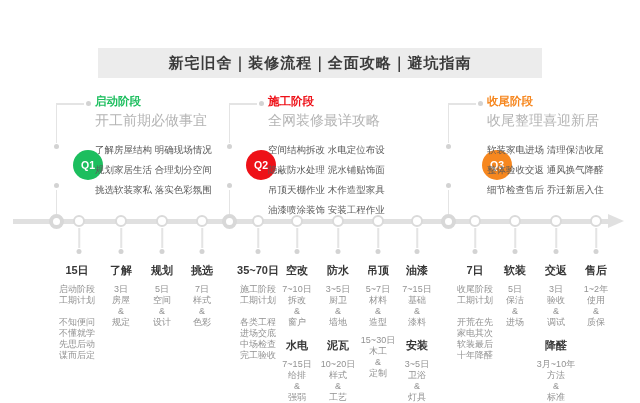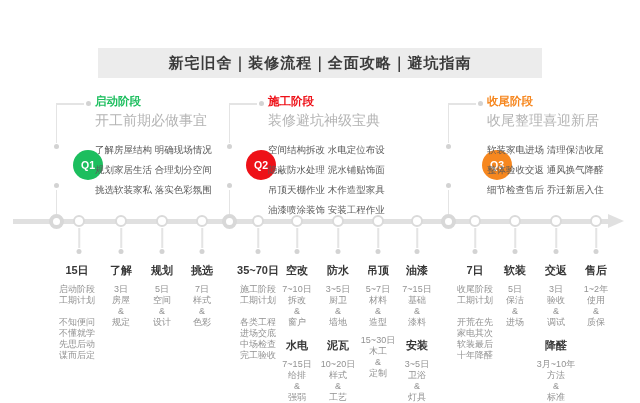--- a/index.html
+++ b/index.html
@@ -71,21 +71,21 @@
 
   <div class="hline" style="left:229px;width:28px;"></div>
   <div class="dot" style="left:259px;top:100.5px;"></div>
   <div class="vline" style="left:228.5px;top:103px;height:40px;"></div>
   <div class="dot" style="left:226.5px;top:144px;"></div>
   <div class="badge red" style="left:214px;">Q2</div>
   <div class="dot" style="left:226.5px;top:183px;"></div>
   <div class="vline" style="left:228.5px;top:190px;height:24px;"></div>
   <div class="phase-text" style="left:268px;">
     <div class="phase-title red">施工阶段</div>
-    <div class="phase-sub">装修避坑神级宝典</div>
+    <div class="phase-sub">全网装修最详攻略</div>
     <div class="phase-items">空间结构拆改 水电定位布设
 隐蔽防水处理 泥水铺贴饰面
 吊顶天棚作业 木作造型家具
 油漆喷涂装饰 安装工程作业</div>
   </div>
 
   <div class="hline" style="left:448px;width:28px;"></div>
   <div class="dot" style="left:478px;top:100.5px;"></div>
   <div class="vline" style="left:447.5px;top:103px;height:40px;"></div>
   <div class="dot" style="left:445.5px;top:144px;"></div>

